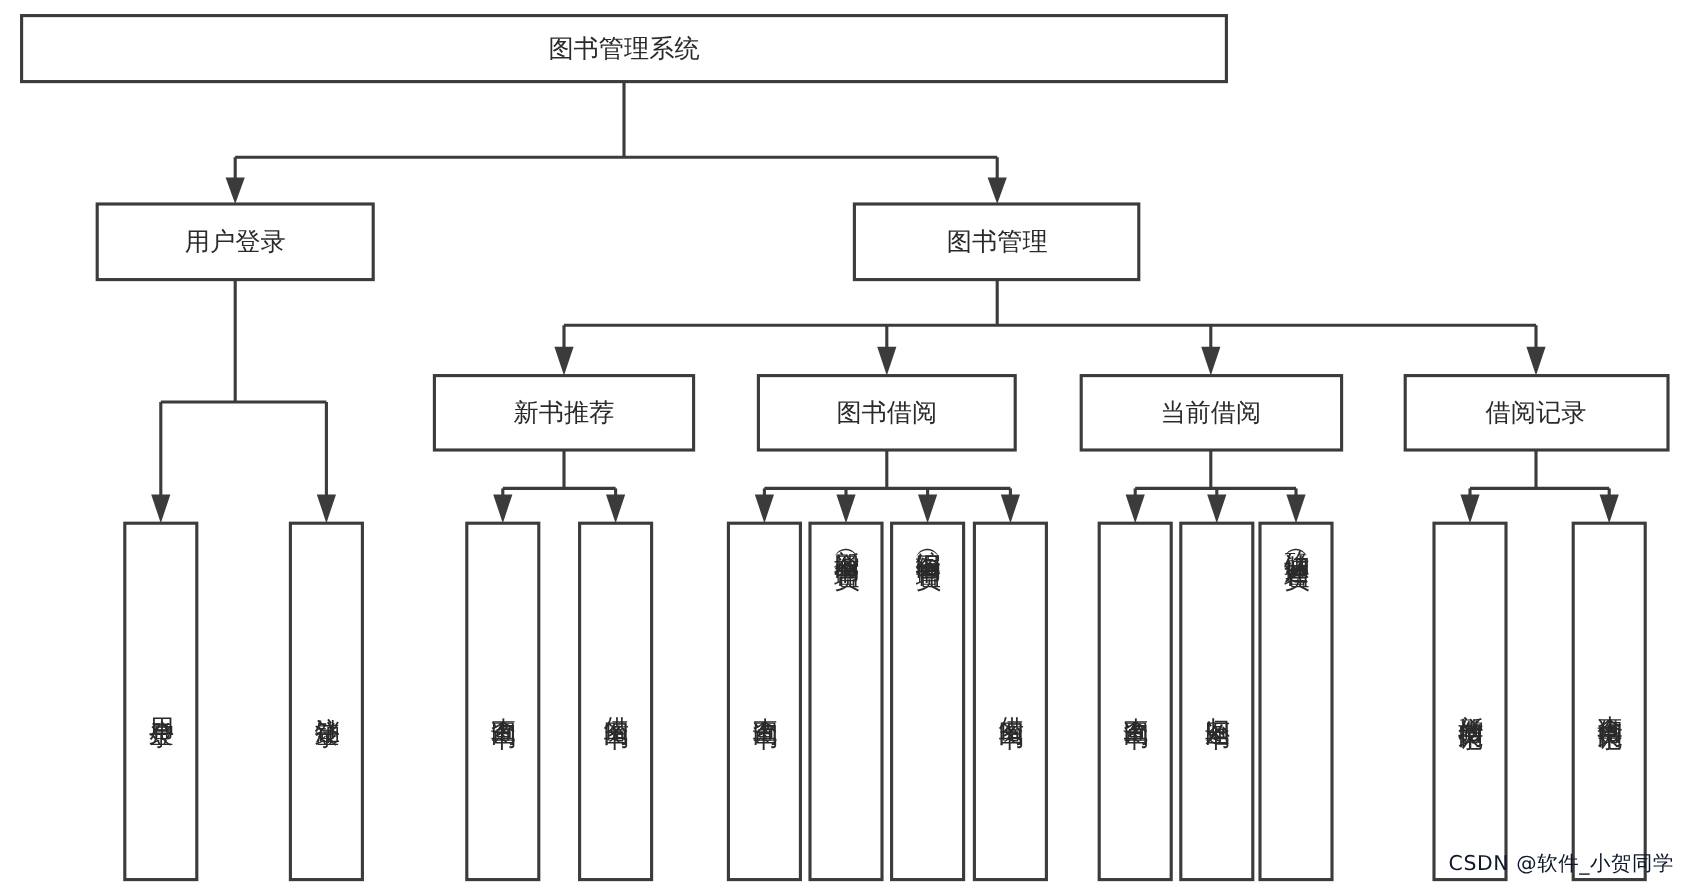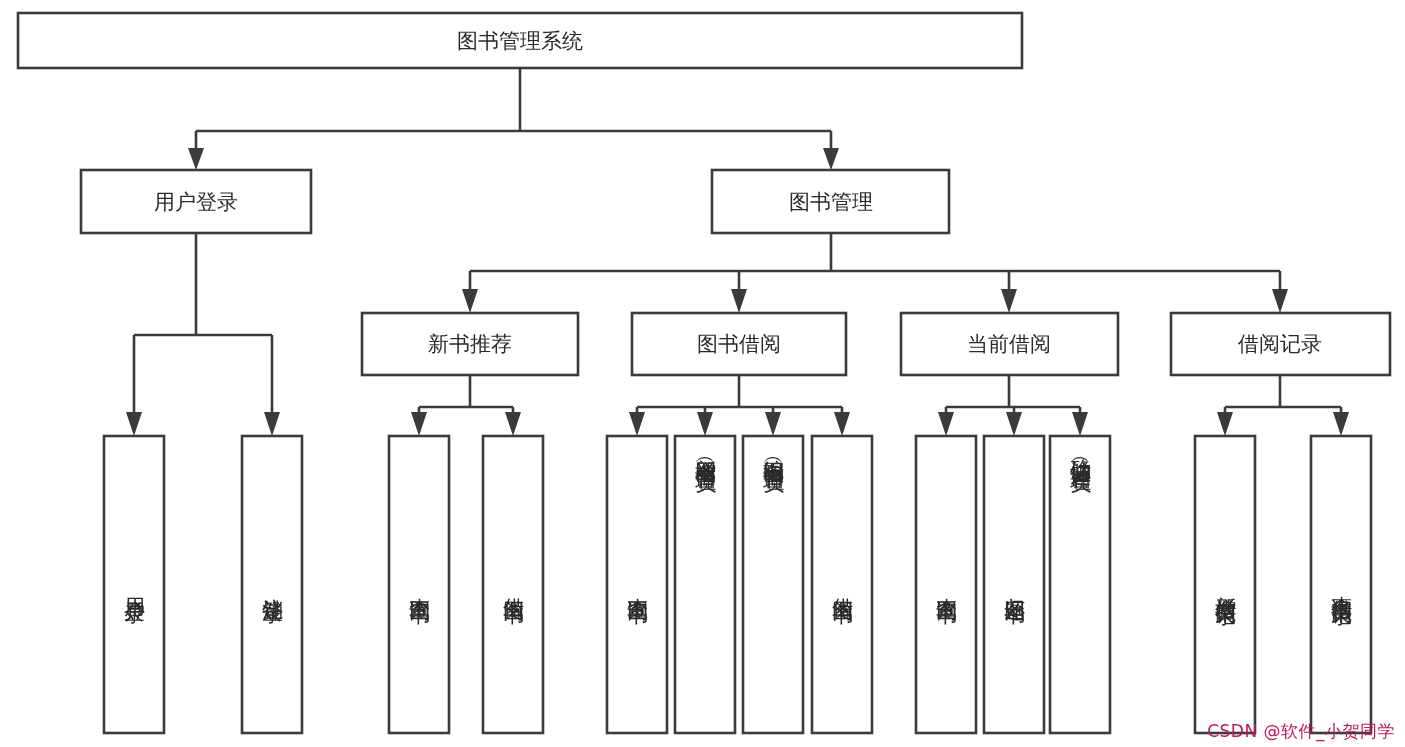--- a/index.html
+++ b/index.html
@@ -62,24 +62,24 @@
     font-size: 21px;
     line-height: 1.02;
     color: #2a2a2a;
     letter-spacing: 2px;
     white-space: nowrap;
     text-align: center;
   }
   .watermark {
     position: absolute;
     right: 10px;
-    bottom: 4px;
+    bottom: 16px;
     font-family: "DejaVu Sans", "Liberation Sans", sans-serif;
     font-size: 17px;
-    color: #be185d;
+    color: #0f172a;
     letter-spacing: 0.5px;
     white-space: nowrap;
     user-select: none;
   }
 </style>
 </head>
 <body>
 
 <div id="diagram-root">
 

